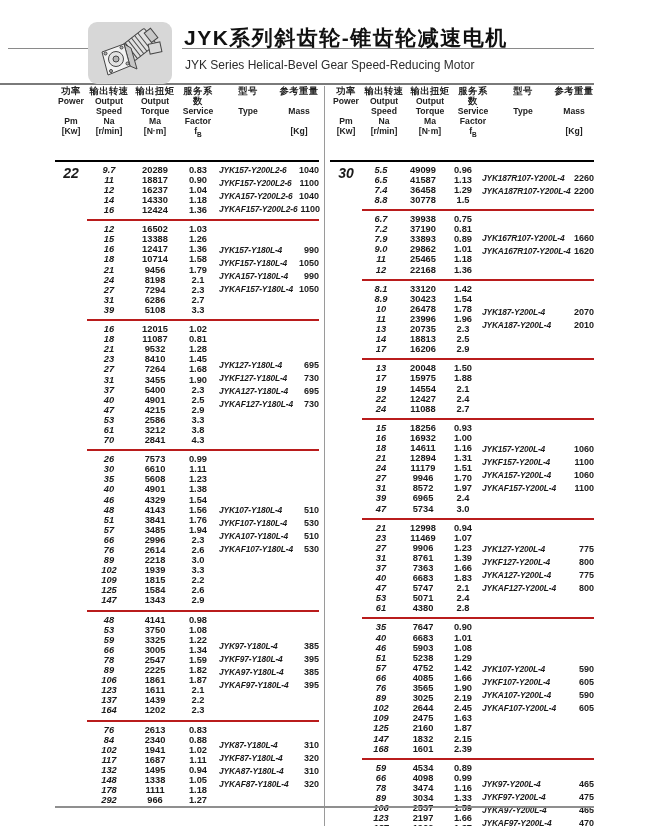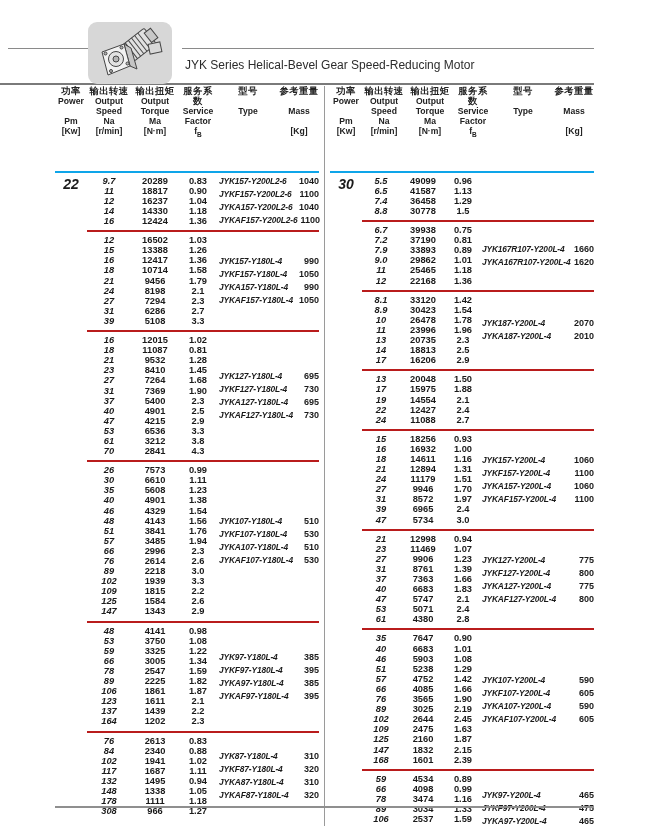--- a/index.html
+++ b/index.html
@@ -12,21 +12,21 @@
   .rule-top    { position:absolute; top:83px; left:0;     width:594px; height:2px; background:#7a7a7a; }
   .motor-badge { position:absolute; top:22px; left:88px;  width:84px;  height:62px; }
   .title-cn    { position:absolute; top:24px; left:184px; font-size:21px; font-weight:bold; letter-spacing:1.5px; color:#111; white-space:nowrap; }
   .title-en    { position:absolute; top:58px; left:185px; font-size:12px; color:#2c2c2c; white-space:nowrap; }
 
   
   .table { position:absolute; top:86px; left:55px; width:539px; display:flex; align-items:stretch; }
   .vdiv  { width:1px; background:#9a9a9a; margin:0 5px; }
   .half  { flex:1; min-width:0; }
 
-  .hrow  { display:grid; grid-template-columns:32px 44px 48px 38px 1fr 40px; border-bottom:2px solid #0ea5e9; padding-bottom:21px; }
+  .hrow  { display:grid; grid-template-columns:32px 44px 48px 38px 1fr 40px; border-bottom:2px solid #000000; padding-bottom:10px; }
   .hcell { text-align:center; font-weight:bold; color:#222; }
   .hcell .line    { min-height:10px; line-height:10px; font-size:8.6px; }
   .hcell .line.cn { font-size:9.3px; letter-spacing:0.5px; }
   .hcell sub      { font-size:6.5px; }
 
   .body   { position:relative; }
   .power  { position:absolute; top:3px; left:0; width:32px; text-align:center;
             font-size:14px; font-weight:bold; font-style:italic; }
   .groups { margin-left:32px; }
   .group  { display:flex; padding:3px 0 4px; }
@@ -75,20 +75,21 @@
         <circle cx="28" cy="37" r="7.5" fill="#e2e2e2"></circle>
         <circle cx="28" cy="37" r="3" fill="#b5b5b5"></circle>
         <circle cx="17.5" cy="31.5" r="1.5" fill="#b5b5b5"></circle>
         <circle cx="33.5" cy="25.5" r="1.5" fill="#b5b5b5"></circle>
         <circle cx="39.5" cy="41.5" r="1.5" fill="#b5b5b5"></circle>
         <circle cx="23" cy="49" r="1.5" fill="#b5b5b5"></circle>
       </g>
     </svg>
   </div>
 
+  <div class="title-cn">JYK系列斜齿轮-锥齿轮减速电机</div>
   <div class="title-en">JYK Series Helical-Bevel Gear Speed-Reducing Motor</div>
 
   <div class="table">
 
     <div class="half half-left">
       <div class="hrow">
         <div class="hcell">
           <div class="line cn">功率</div>
           <div class="line">Power</div>
           <div class="line"></div>
@@ -268,41 +269,41 @@
                   <span class="torque">8410</span>
                   <span class="factor">1.45</span>
                 </div>
                 <div class="drow">
                   <span class="speed">27</span>
                   <span class="torque">7264</span>
                   <span class="factor">1.68</span>
                 </div>
                 <div class="drow">
                   <span class="speed">31</span>
-                  <span class="torque">7369</span>
+                  <span class="torque">3455</span>
                   <span class="factor">1.90</span>
                 </div>
                 <div class="drow">
                   <span class="speed">37</span>
                   <span class="torque">5400</span>
                   <span class="factor">2.3</span>
                 </div>
                 <div class="drow">
                   <span class="speed">40</span>
                   <span class="torque">4901</span>
                   <span class="factor">2.5</span>
                 </div>
                 <div class="drow">
                   <span class="speed">47</span>
                   <span class="torque">4215</span>
                   <span class="factor">2.9</span>
                 </div>
                 <div class="drow">
                   <span class="speed">53</span>
-                  <span class="torque">6536</span>
+                  <span class="torque">2586</span>
                   <span class="factor">3.3</span>
                 </div>
                 <div class="drow">
                   <span class="speed">61</span>
                   <span class="torque">3212</span>
                   <span class="factor">3.8</span>
                 </div>
                 <div class="drow">
                   <span class="speed">70</span>
                   <span class="torque">2841</span>
@@ -528,21 +529,21 @@
                   <span class="speed">148</span>
                   <span class="torque">1338</span>
                   <span class="factor">1.05</span>
                 </div>
                 <div class="drow">
                   <span class="speed">178</span>
                   <span class="torque">1111</span>
                   <span class="factor">1.18</span>
                 </div>
                 <div class="drow">
-                  <span class="speed">308</span>
+                  <span class="speed">292</span>
                   <span class="torque">966</span>
                   <span class="factor">1.27</span>
                 </div>
               </div>
               <div class="types">
                 <div class="trow">
                   <span class="tname">JYK87-Y180L-4</span>
                   <span class="tmass">310</span>
                 </div>
                 <div class="trow">
@@ -627,20 +628,30 @@
                   <span class="speed">7.4</span>
                   <span class="torque">36458</span>
                   <span class="factor">1.29</span>
                 </div>
                 <div class="drow">
                   <span class="speed">8.8</span>
                   <span class="torque">30778</span>
                   <span class="factor">1.5</span>
                 </div>
               </div>
+              <div class="types">
+                <div class="trow">
+                  <span class="tname">JYK187R107-Y200L-4</span>
+                  <span class="tmass">2260</span>
+                </div>
+                <div class="trow">
+                  <span class="tname">JYKA187R107-Y200L-4</span>
+                  <span class="tmass">2200</span>
+                </div>
+              </div>
             </div>
             <div class="group">
               <div class="rows">
                 <div class="drow">
                   <span class="speed">6.7</span>
                   <span class="torque">39938</span>
                   <span class="factor">0.75</span>
                 </div>
                 <div class="drow">
                   <span class="speed">7.2</span>

